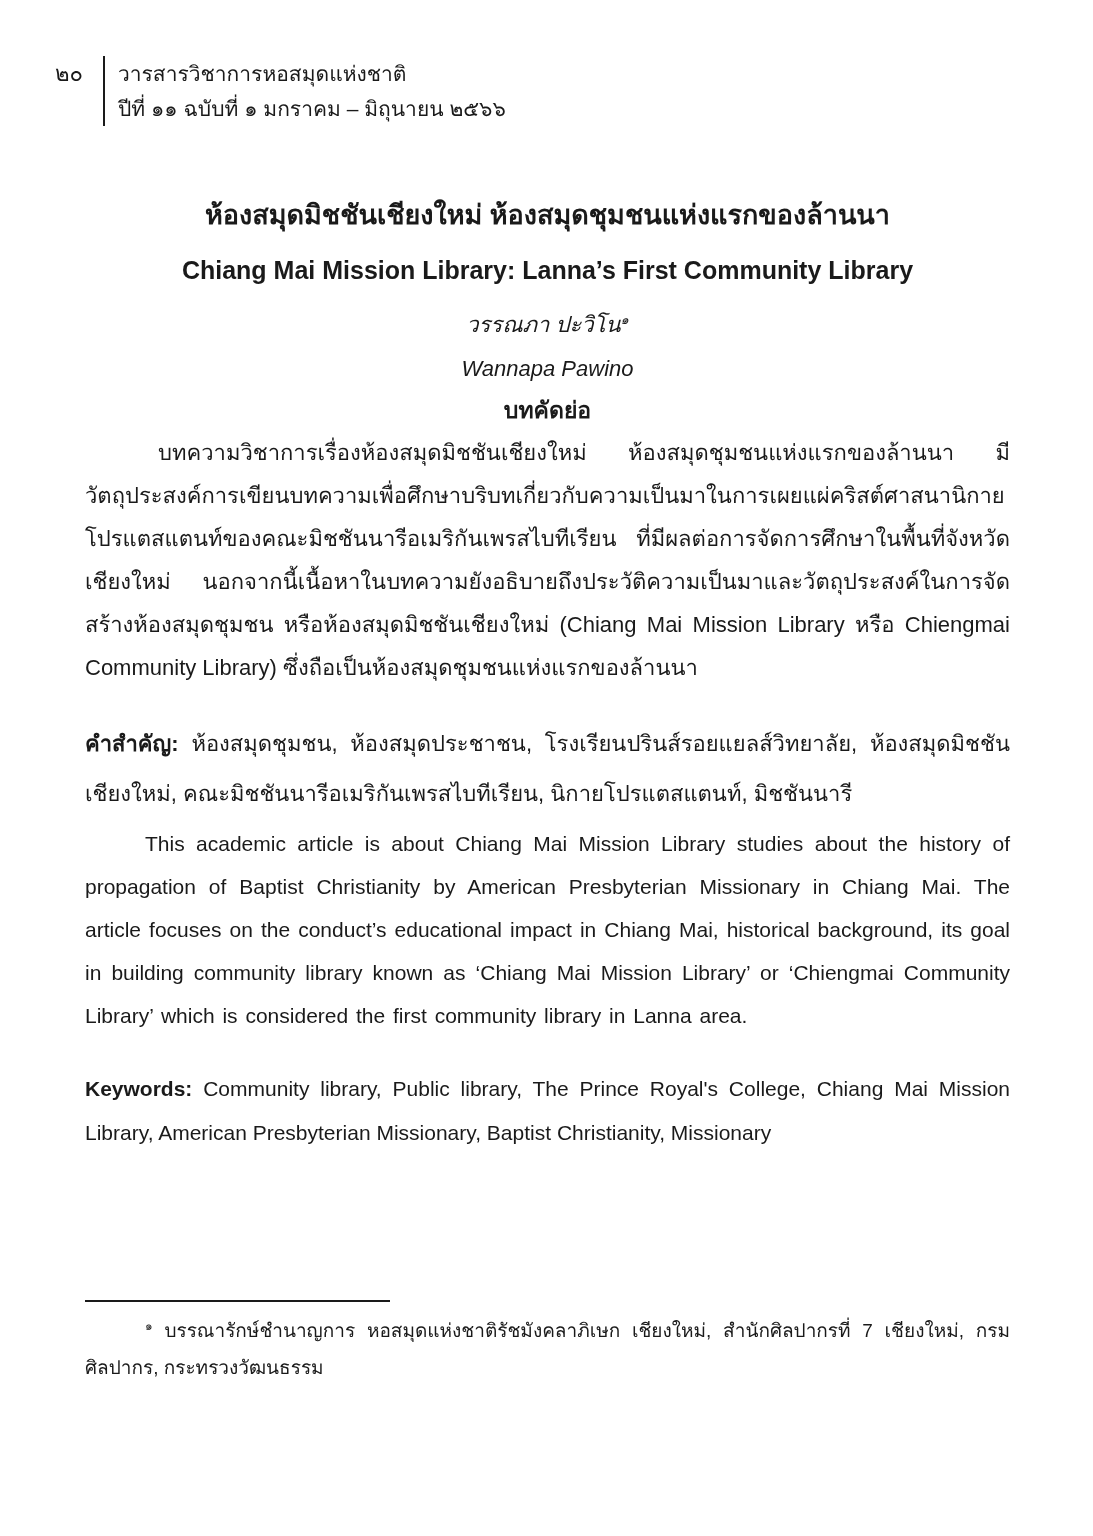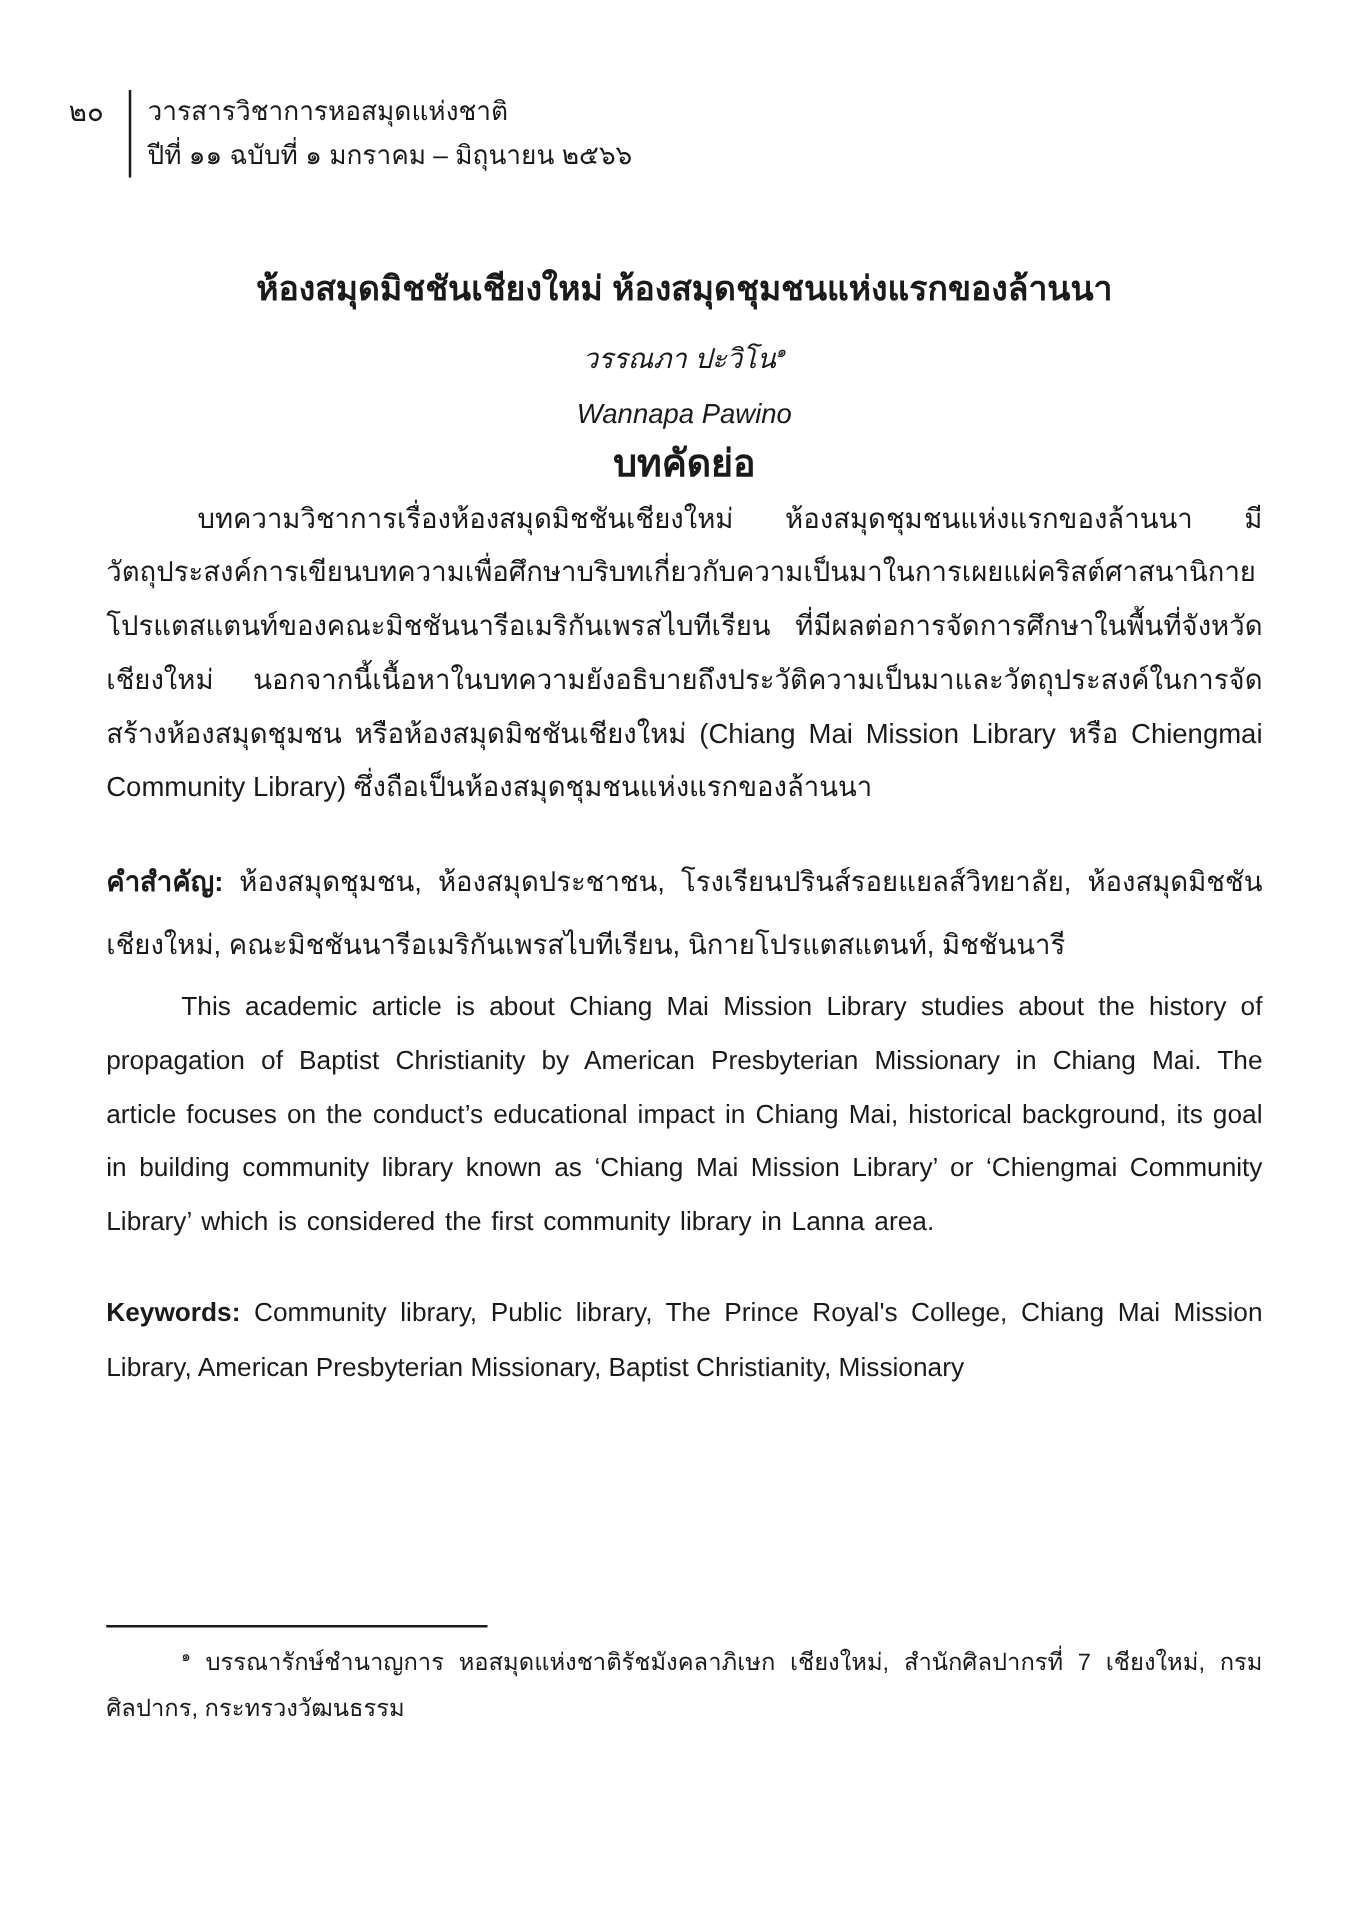--- a/index.html
+++ b/index.html
@@ -6,21 +6,21 @@
   html, body { background: #ffffff; }
   body {
     width: 1093px; height: 1536px;
     font-family: "Liberation Sans", "DejaVu Sans", sans-serif;
     color: #1a1a1a;
     -webkit-font-smoothing: antialiased;
   }
   .page {
     position: relative;
     width: 1093px; height: 1536px;
-    padding: 72px 83px 0 85px;
+    padding: 56px 83px 0 85px;
     overflow: hidden;
     background: #ffffff;
   }
 
   
   .page-header {
     display: flex;
     align-items: stretch;
     margin-left: -30px;
     gap: 0;
@@ -73,21 +73,21 @@
     text-align: right;
     font-size: 21px;
     line-height: 40px;
   }
 
   
   .section-heading {
     text-align: center;
     font-weight: bold;
   }
-  .heading-th { margin-top: 0; font-size: 30px; line-height: 42px; }
+  .heading-th { margin-top: 0; font-size: 23px; line-height: 42px; }
   .heading-en { margin-top: 37px; font-size: 22px; line-height: 40px; }
 
   
   .body-th {
     font-size: 22px;
     line-height: 43px;
     text-align: justify;
     text-indent: 73px;
   }
   .keywords-th {
@@ -142,20 +142,21 @@
   <header class="page-header">
     <div class="page-number">๒๐</div>
     <div class="header-divider"></div>
     <div class="header-text">
       <div>วารสารวิชาการหอสมุดแห่งชาติ</div>
       <div>ปีที่ ๑๑ ฉบับที่ ๑ มกราคม – มิถุนายน ๒๕๖๖</div>
     </div>
   </header>
 
   <h1 class="title-th">ห้องสมุดมิชชันเชียงใหม่ ห้องสมุดชุมชนแห่งแรกของล้านนา</h1>
+  <h2 class="title-en">Chiang Mai Mission Library: Lanna’s First Community Library</h2>
 
   <div class="author author-th"><span>วรรณภา ปะวิโน</span><sup class="note-mark">๑</sup></div>
   <div class="author author-en">Wannapa Pawino</div>
 
 
   <h3 class="section-heading heading-th">บทคัดย่อ</h3>
   <p class="body-th">บทความวิชาการเรื่องห้องสมุดมิชชันเชียงใหม่ ห้องสมุดชุมชนแห่งแรกของล้านนา มีวัตถุประสงค์การเขียนบทความเพื่อศึกษาบริบทเกี่ยวกับความเป็นมาในการเผยแผ่คริสต์ศาสนานิกายโปรแตสแตนท์ของคณะมิชชันนารีอเมริกันเพรสไบทีเรียน ที่มีผลต่อการจัดการศึกษาในพื้นที่จังหวัดเชียงใหม่ นอกจากนี้เนื้อหาในบทความยังอธิบายถึงประวัติความเป็นมาและวัตถุประสงค์ในการจัดสร้างห้องสมุดชุมชน หรือห้องสมุดมิชชันเชียงใหม่ (Chiang Mai Mission Library หรือ Chiengmai Community Library) ซึ่งถือเป็นห้องสมุดชุมชนแห่งแรกของล้านนา</p>
 
   <p class="keywords-th"><span class="kw-label">คำสำคัญ:</span> <span>ห้องสมุดชุมชน, ห้องสมุดประชาชน, โรงเรียนปรินส์รอยแยลส์วิทยาลัย, ห้องสมุดมิชชันเชียงใหม่, คณะมิชชันนารีอเมริกันเพรสไบทีเรียน, นิกายโปรแตสแตนท์, มิชชันนารี</span></p>
 

